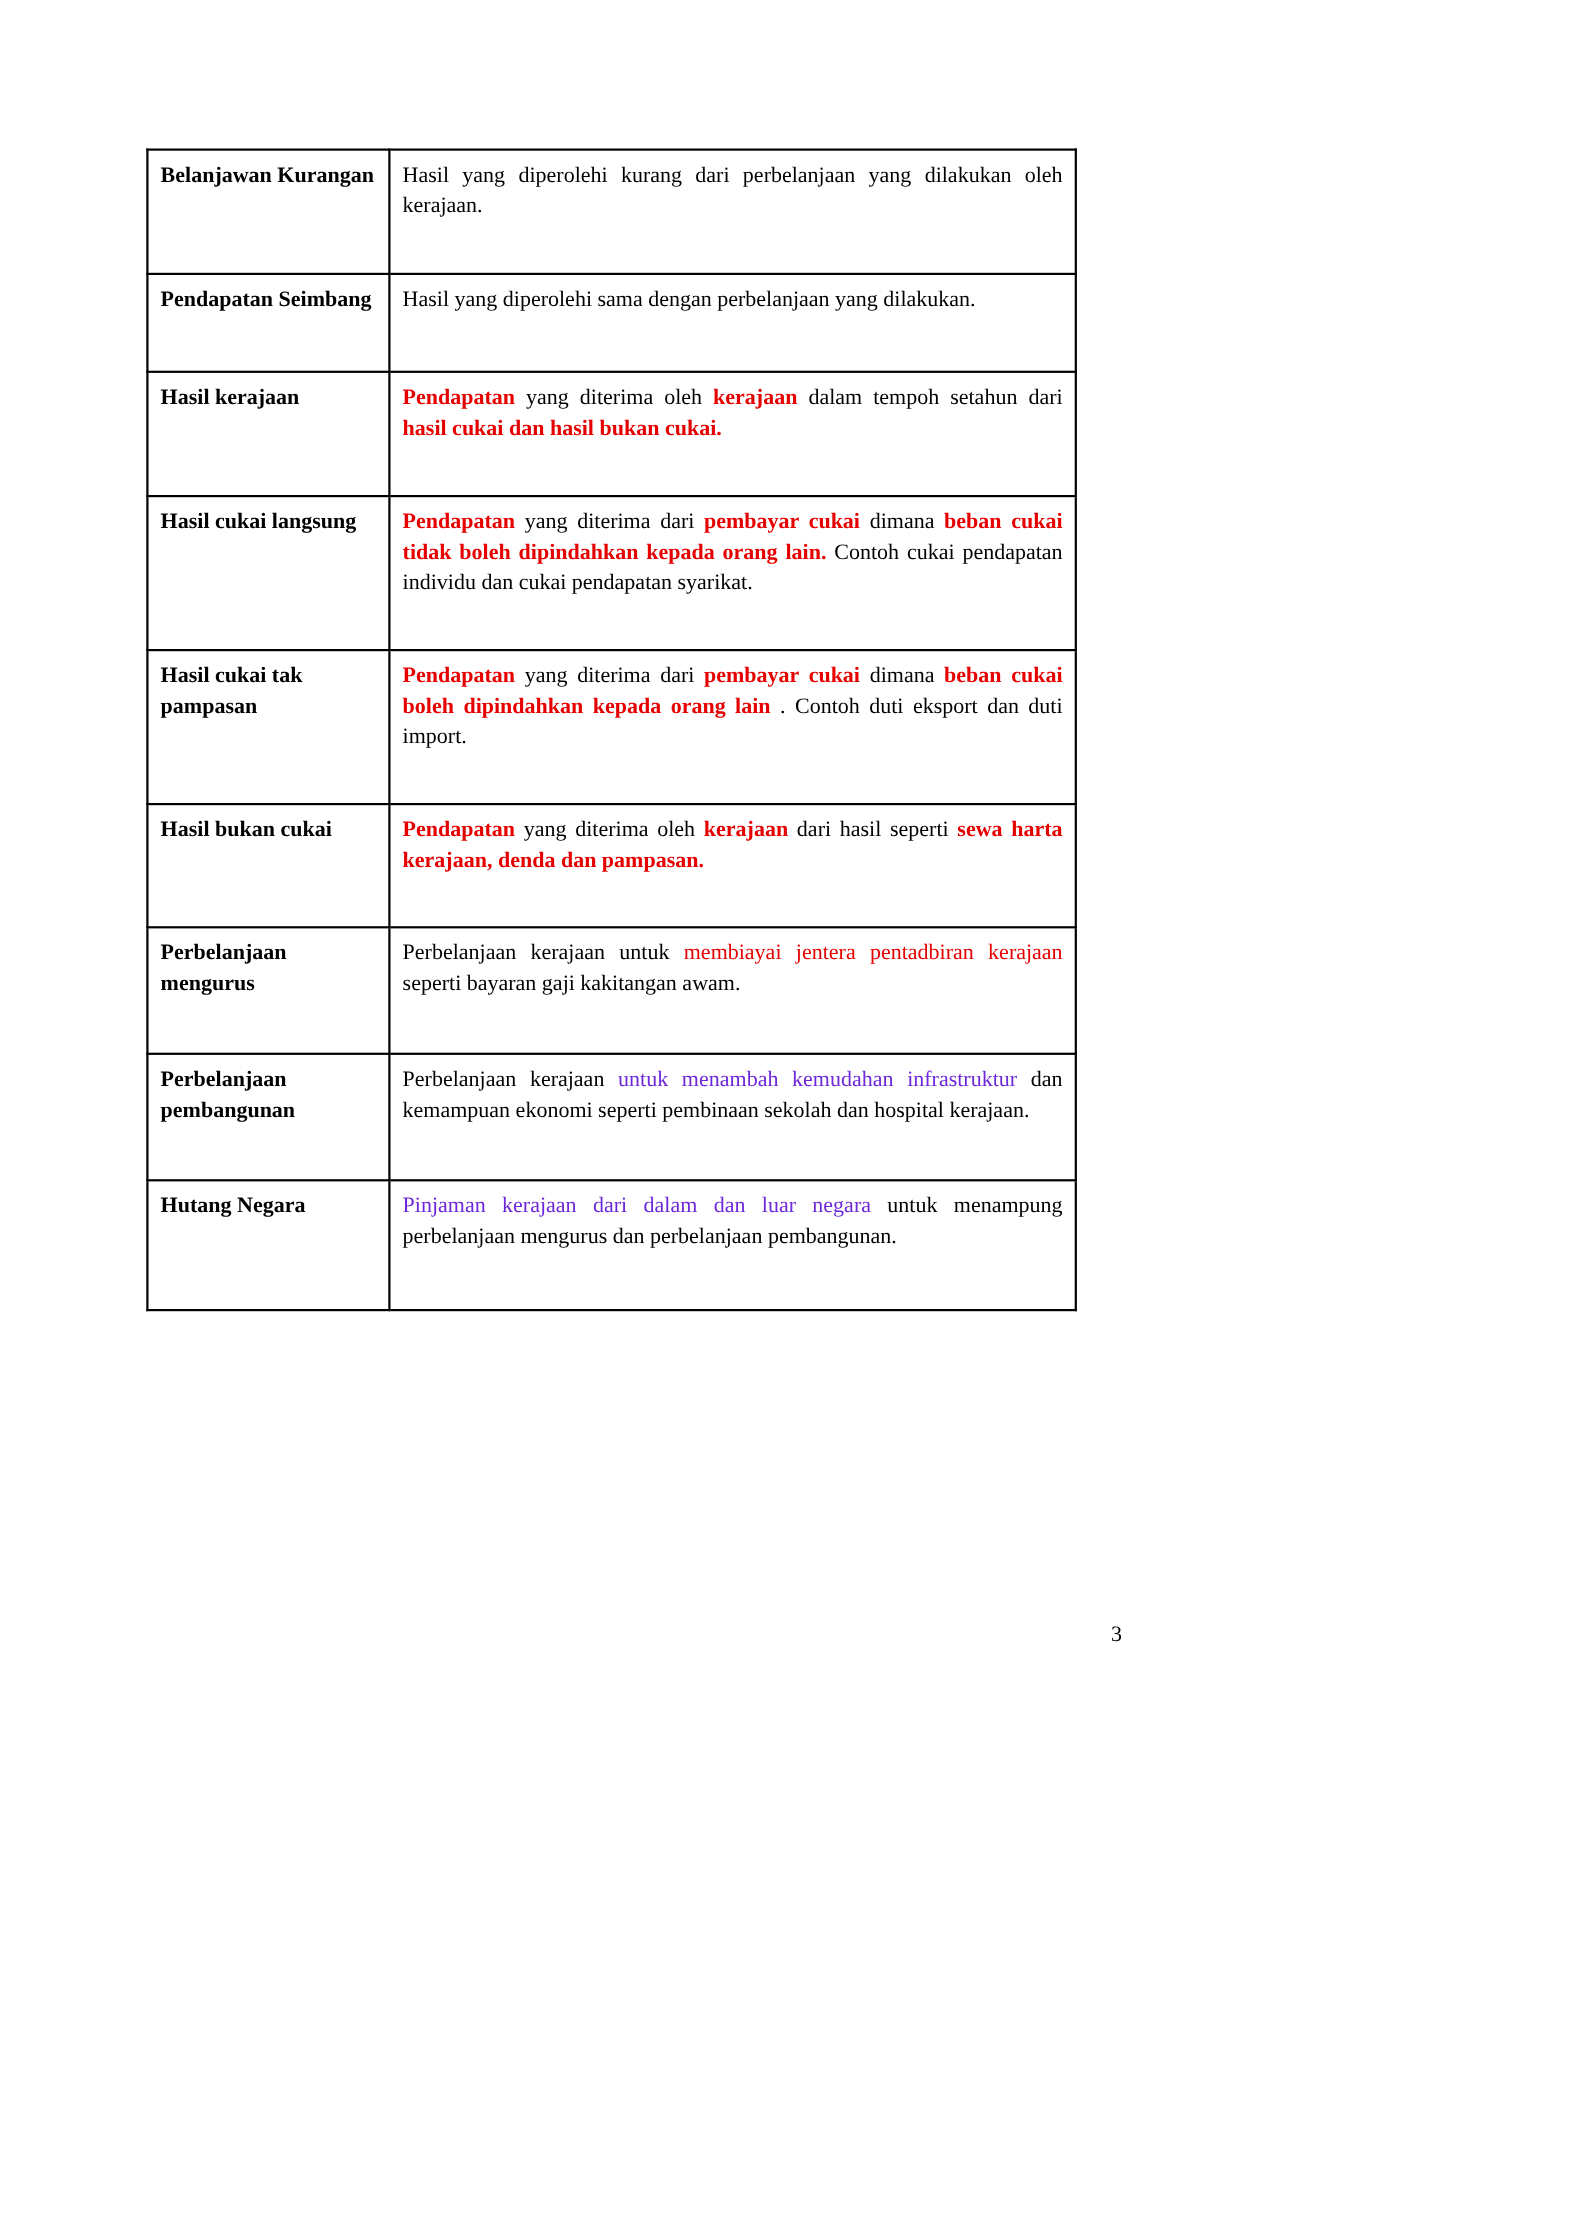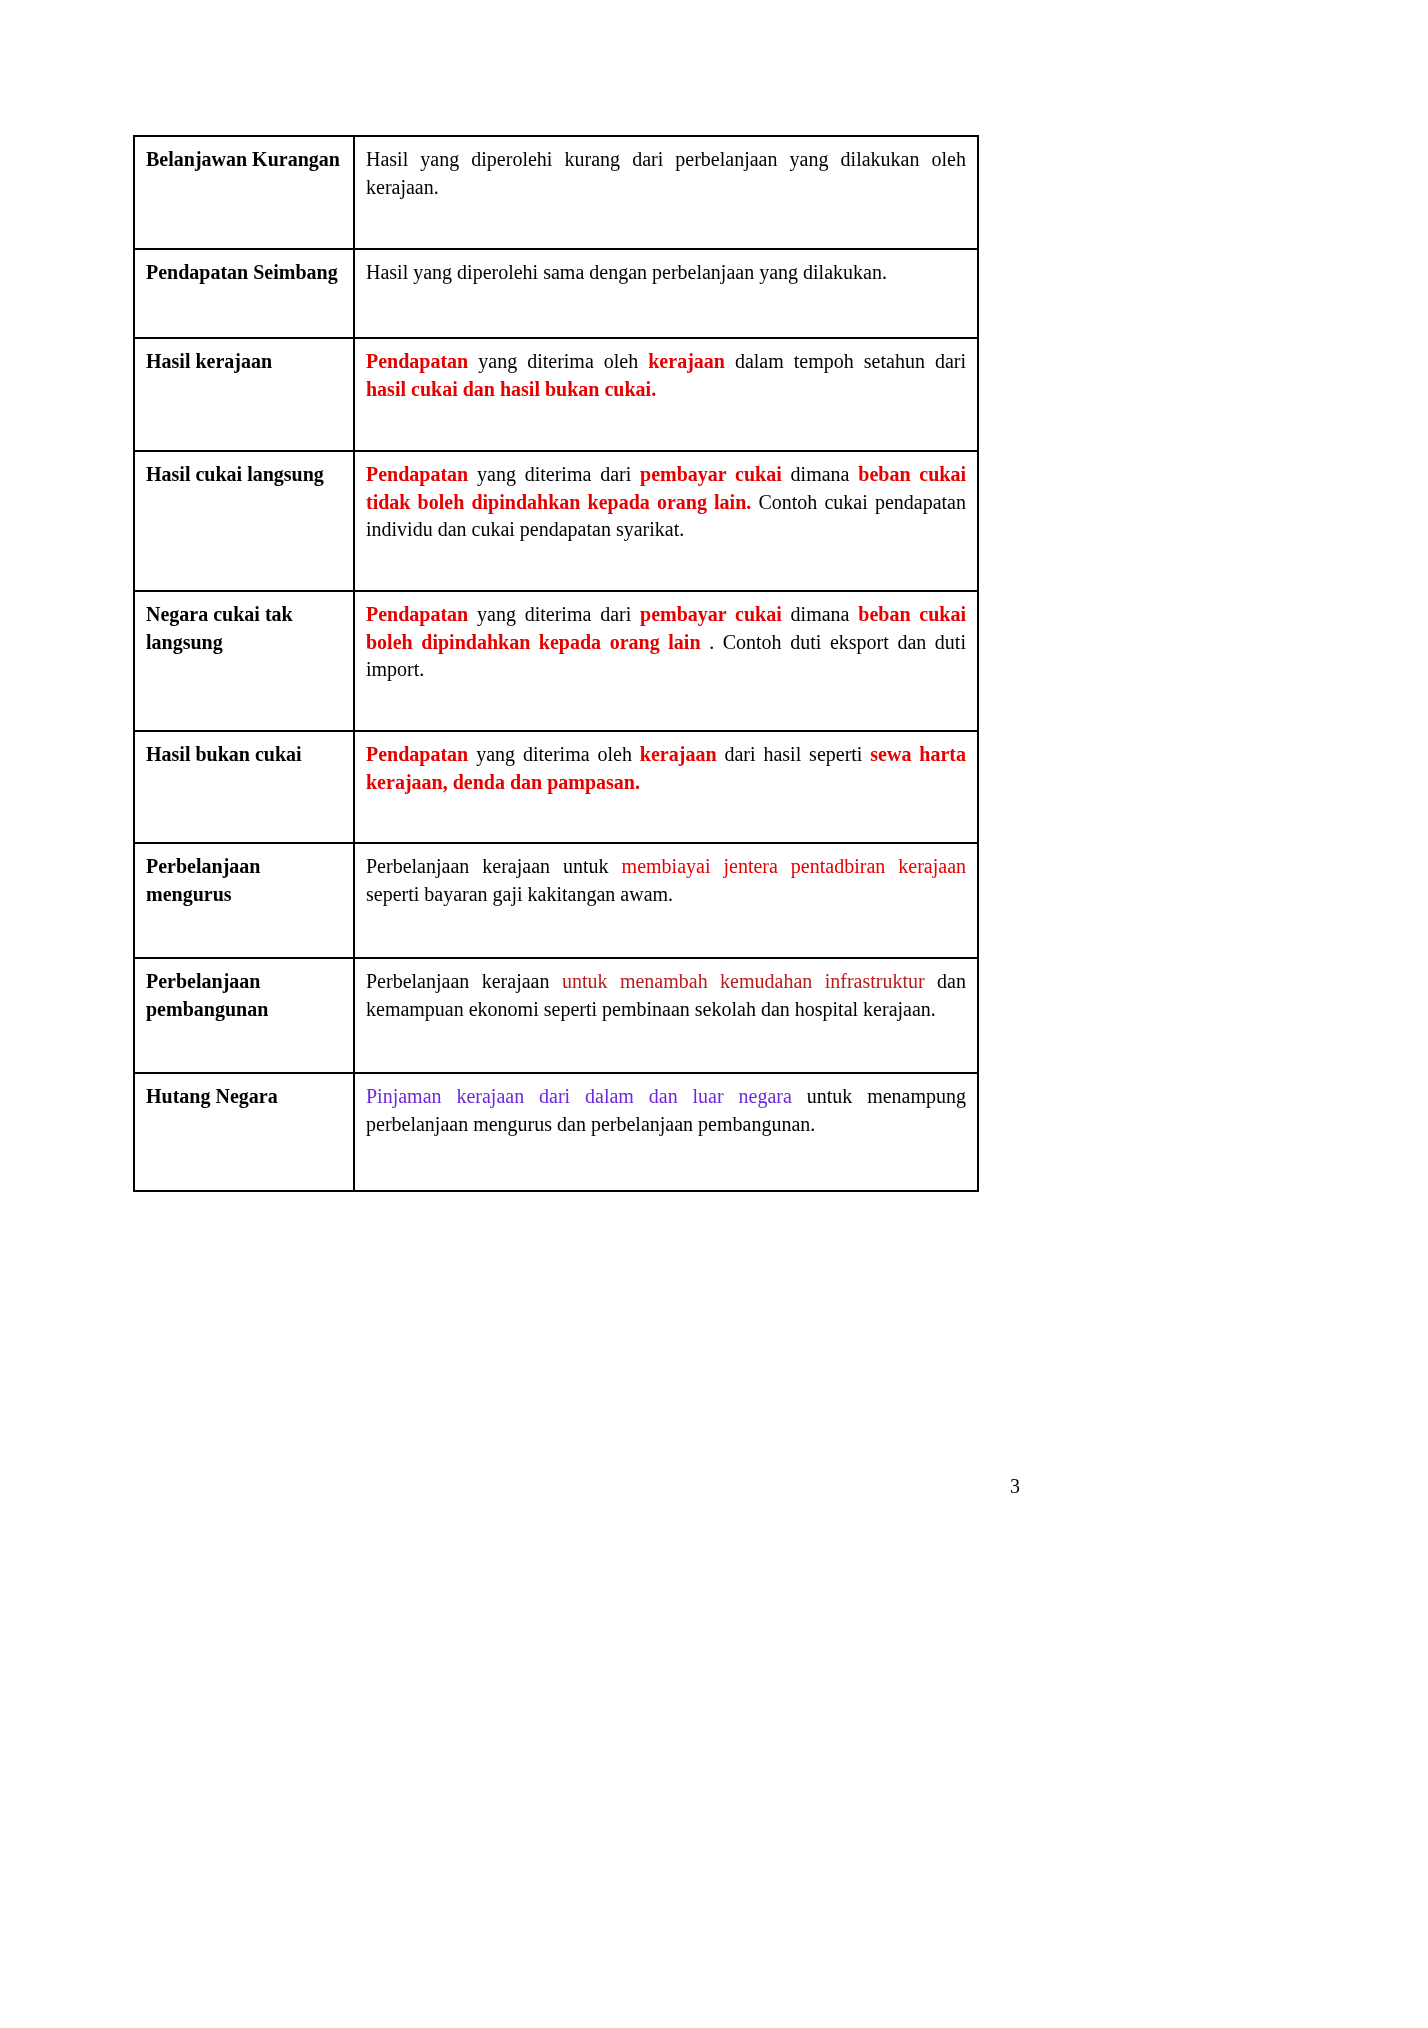--- a/index.html
+++ b/index.html
@@ -66,34 +66,34 @@
         </tr>
         <tr>
           <td class="term-cell" style="height: 93px;">Hasil kerajaan</td>
           <td class="def-cell"><span style="color: rgb(230, 0, 0); font-weight: bold;">Pendapatan </span><span>yang diterima oleh </span><span style="color: rgb(230, 0, 0); font-weight: bold;">kerajaan </span><span>dalam tempoh setahun dari </span><span style="color: rgb(230, 0, 0); font-weight: bold;">hasil cukai dan hasil bukan cukai.</span></td>
         </tr>
         <tr>
           <td class="term-cell" style="height: 120px;">Hasil cukai langsung</td>
           <td class="def-cell"><span style="color: rgb(230, 0, 0); font-weight: bold;">Pendapatan </span><span>yang diterima dari </span><span style="color: rgb(230, 0, 0); font-weight: bold;">pembayar cukai </span><span>dimana </span><span style="color: rgb(230, 0, 0); font-weight: bold;">beban cukai tidak boleh dipindahkan kepada orang lain. </span><span>Contoh cukai pendapatan individu dan cukai pendapatan syarikat.</span></td>
         </tr>
         <tr>
-          <td class="term-cell" style="height: 120px;">Negara cukai tak langsung</td>
+          <td class="term-cell" style="height: 120px;">Hasil cukai tak pampasan</td>
           <td class="def-cell"><span style="color: rgb(230, 0, 0); font-weight: bold;">Pendapatan </span><span>yang diterima dari </span><span style="color: rgb(230, 0, 0); font-weight: bold;">pembayar cukai </span><span>dimana </span><span style="color: rgb(230, 0, 0); font-weight: bold;">beban cukai boleh dipindahkan kepada orang lain </span><span>. Contoh duti eksport dan duti import.</span></td>
         </tr>
         <tr>
           <td class="term-cell" style="height: 92px;">Hasil bukan cukai</td>
           <td class="def-cell"><span style="color: rgb(230, 0, 0); font-weight: bold;">Pendapatan </span><span>yang diterima oleh </span><span style="color: rgb(230, 0, 0); font-weight: bold;">kerajaan </span><span>dari hasil seperti </span><span style="color: rgb(230, 0, 0); font-weight: bold;">sewa harta kerajaan, denda dan pampasan.</span></td>
         </tr>
         <tr>
           <td class="term-cell" style="height: 95px;">Perbelanjaan mengurus</td>
           <td class="def-cell"><span>Perbelanjaan kerajaan untuk </span><span style="color: rgb(230, 0, 0); margin-top: 48px;">membiayai jentera pentadbiran kerajaan </span><span>seperti bayaran gaji kakitangan awam.</span></td>
         </tr>
         <tr>
           <td class="term-cell" style="height: 95px;">Perbelanjaan pembangunan</td>
-          <td class="def-cell"><span>Perbelanjaan kerajaan </span><span style="color: #b91c1c;">untuk menambah kemudahan infrastruktur </span><span>dan kemampuan ekonomi seperti pembinaan sekolah dan hospital kerajaan.</span></td>
+          <td class="def-cell"><span>Perbelanjaan kerajaan </span><span style="color: #6d28d9;">untuk menambah kemudahan infrastruktur </span><span>dan kemampuan ekonomi seperti pembinaan sekolah dan hospital kerajaan.</span></td>
         </tr>
         <tr>
           <td class="term-cell" style="height: 98px;">Hutang Negara</td>
           <td class="def-cell"><span style="color: #6d28d9;">Pinjaman kerajaan dari dalam dan luar negara </span><span>untuk menampung perbelanjaan mengurus dan perbelanjaan pembangunan.</span></td>
         </tr>
       </tbody>
   </table>
 
   <div class="page-number">3</div>
 

